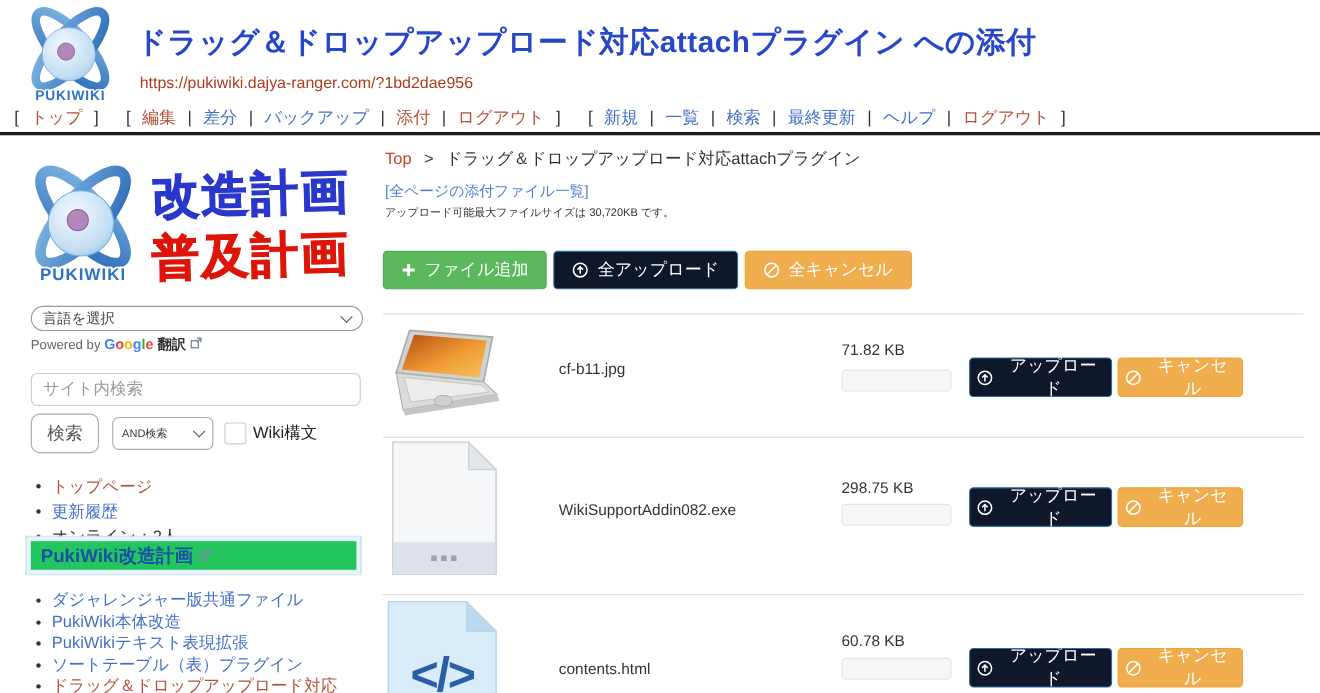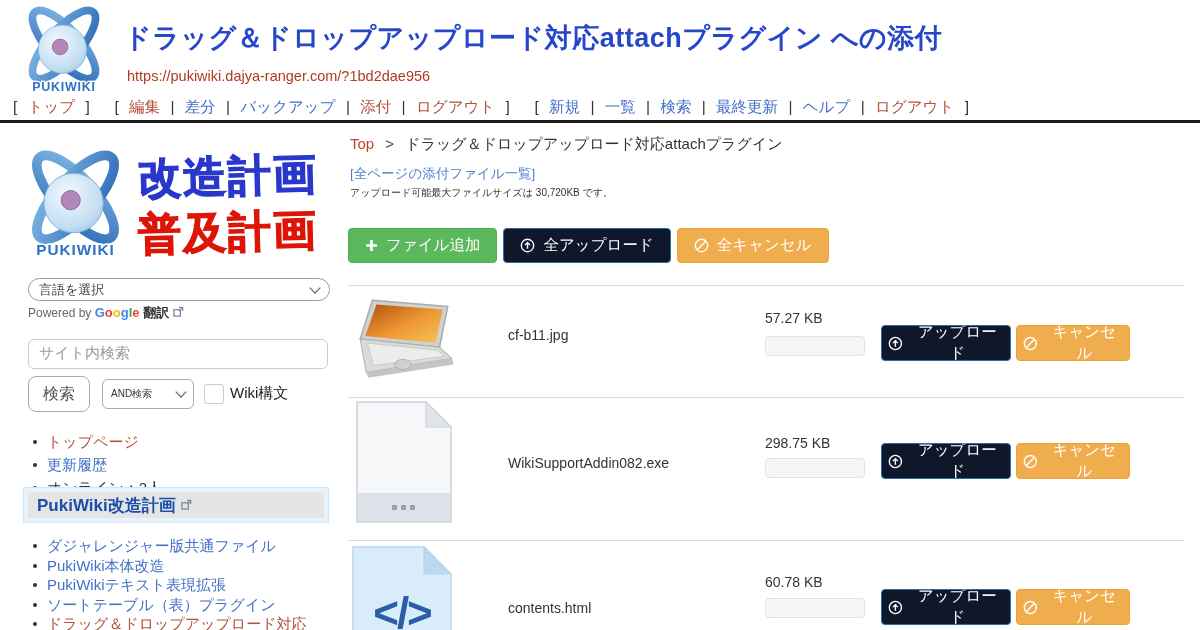--- a/index.html
+++ b/index.html
@@ -30,36 +30,36 @@
   #side-logo-line2{top:204px;color:#dd1508;}
 
   .sel{background:#fff;display:flex;align-items:center;justify-content:space-between;box-sizing:border-box;}
   #lang-select{left:28px;top:278px;width:302px;height:23px;border:1px solid #999;border-radius:12px;padding:0 10px;font-size:13px;color:#444;}
   .chev{width:7px;height:7px;border-right:1.6px solid #555;border-bottom:1.6px solid #555;transform:rotate(45deg);margin-top:-4px;}
   #powered{left:28px;top:304px;font-size:12px;color:#666;}
   #powered .goog{font-weight:bold;font-size:13px;}
   #powered .tr{color:#333;font-weight:bold;font-size:13px;}
   .g-b{color:#4285F4}.g-r{color:#EA4335}.g-y{color:#FBBC05}.g-g{color:#34A853}
 
-  #search-input{left:28px;top:339px;width:300px;height:30px;box-sizing:border-box;border:1px solid #ccc;border-radius:6px;font-size:15px;padding:0 10px;color:#333;font-family:Liberation Mono, monospace;}
+  #search-input{left:28px;top:339px;width:300px;height:30px;box-sizing:border-box;border:1px solid #ccc;border-radius:6px;font-size:15px;padding:0 10px;color:#333;font-family:Liberation Serif, serif;}
   #search-input::placeholder{color:#9a9a9a;}
   #search-btn{left:28px;top:376px;width:62px;height:36px;background:#fff;border:1px solid #aaa;border-radius:8px;color:#555;font-size:16px;display:flex;align-items:center;justify-content:center;}
   #search-mode{left:102px;top:379px;width:92px;height:30px;border:1px solid #aaa;border-radius:6px;padding:0 8px;font-size:10px;color:#333;}
   #wiki-syntax-box{left:204px;top:384px;width:18px;height:18px;border:1px solid #ccc;border-radius:3px;background:#fff;}
   #wiki-syntax-label{left:230px;top:384px;font-size:15px;color:#222;}
 
   .side-list{left:33px;font-size:15px;}
   .side-list .row{display:flex;align-items:flex-start;margin-bottom:4px;width:300px;}
   .dot{width:4px;height:4px;border-radius:50%;background:#333;flex:0 0 4px;margin:7px 10px 0 0;}
   #side-list-top{top:433px;}
   #side-list-main{top:537px;}
   #side-list-main .row{margin-bottom:2.5px;line-height:17px;}
   .plain{color:#333;}
 
-  #side-heading{left:24px;top:488px;width:304px;height:34px;box-sizing:border-box;background:#e5e5e5;border:4px solid #e7f2fb;outline:1px solid #d2e6f6;display:flex;align-items:center;padding-left:9px;gap:5px;}
+  #side-heading{left:24px;top:488px;width:304px;height:34px;box-sizing:border-box;background:#22c55e;border:4px solid #e7f2fb;outline:1px solid #d2e6f6;display:flex;align-items:center;padding-left:9px;gap:5px;}
   #side-heading .txt{font-size:17px;font-weight:bold;color:#1b4fa8;}
 
   
   #breadcrumb{left:350px;top:135px;font-size:15px;}
   #breadcrumb .home{color:#c0432b;}
   #breadcrumb .sep{color:#444;margin:0 7px;}
   #breadcrumb .cur{color:#333;}
   #attach-list-link{left:350px;top:165px;font-size:13.5px;color:#4f7fd0;}
   #max-size{left:350px;top:186px;font-size:10px;color:#333;}
 
@@ -268,21 +268,21 @@
 <div>
   <svg class="abs" style="left:350px;top:296px" width="112" height="86" viewBox="0 0 110 84">
     <polygon points="22,4 96,10 88,50 10,42" fill="#cfd2d0" stroke="#a9aca9" stroke-width="1.5"></polygon>
     <polygon points="26,8 91,13 84,46 15,39" fill="url(#scr)"></polygon>
     <polygon points="10,42 88,50 100,61 16,75" fill="#dadcd9" stroke="#b0b2af" stroke-width="1"></polygon>
     <polygon points="17,46 86,53 93,59 23,68" fill="#ecedea" stroke="#c2c4c1" stroke-width="0.8"></polygon>
     <polygon points="16,75 100,61 102,67 18,80" fill="#c4c6c3"></polygon>
     <ellipse cx="52" cy="67" rx="8" ry="5" fill="#cfd1ce" stroke="#a8aaa7" stroke-width="0.8"></ellipse>
   </svg>
   <div class="abs fname" style="left:508px;top:327px">cf-b11.jpg</div>
-  <div class="abs fsize" style="left:765px;top:310px">57.27 KB</div>
+  <div class="abs fsize" style="left:765px;top:310px">71.82 KB</div>
   <div class="abs progress" style="left:765px;top:336px"></div>
   <button class="btn blue row-btn up" style="top:325px">
     <svg width="15" height="15" viewBox="0 0 16 16">
         <circle cx="8" cy="8" r="6.6" fill="none" stroke="#fff" stroke-width="1.5"></circle>
         <path d="M8 11.5V5M5.3 7.6 8 4.9l2.7 2.7" fill="none" stroke="#fff" stroke-width="1.5"></path>
       </svg>
     <span>アップロード</span>
   </button>
   <button class="btn orange row-btn cancel" style="top:325px">
     <svg width="15" height="15" viewBox="0 0 16 16">

